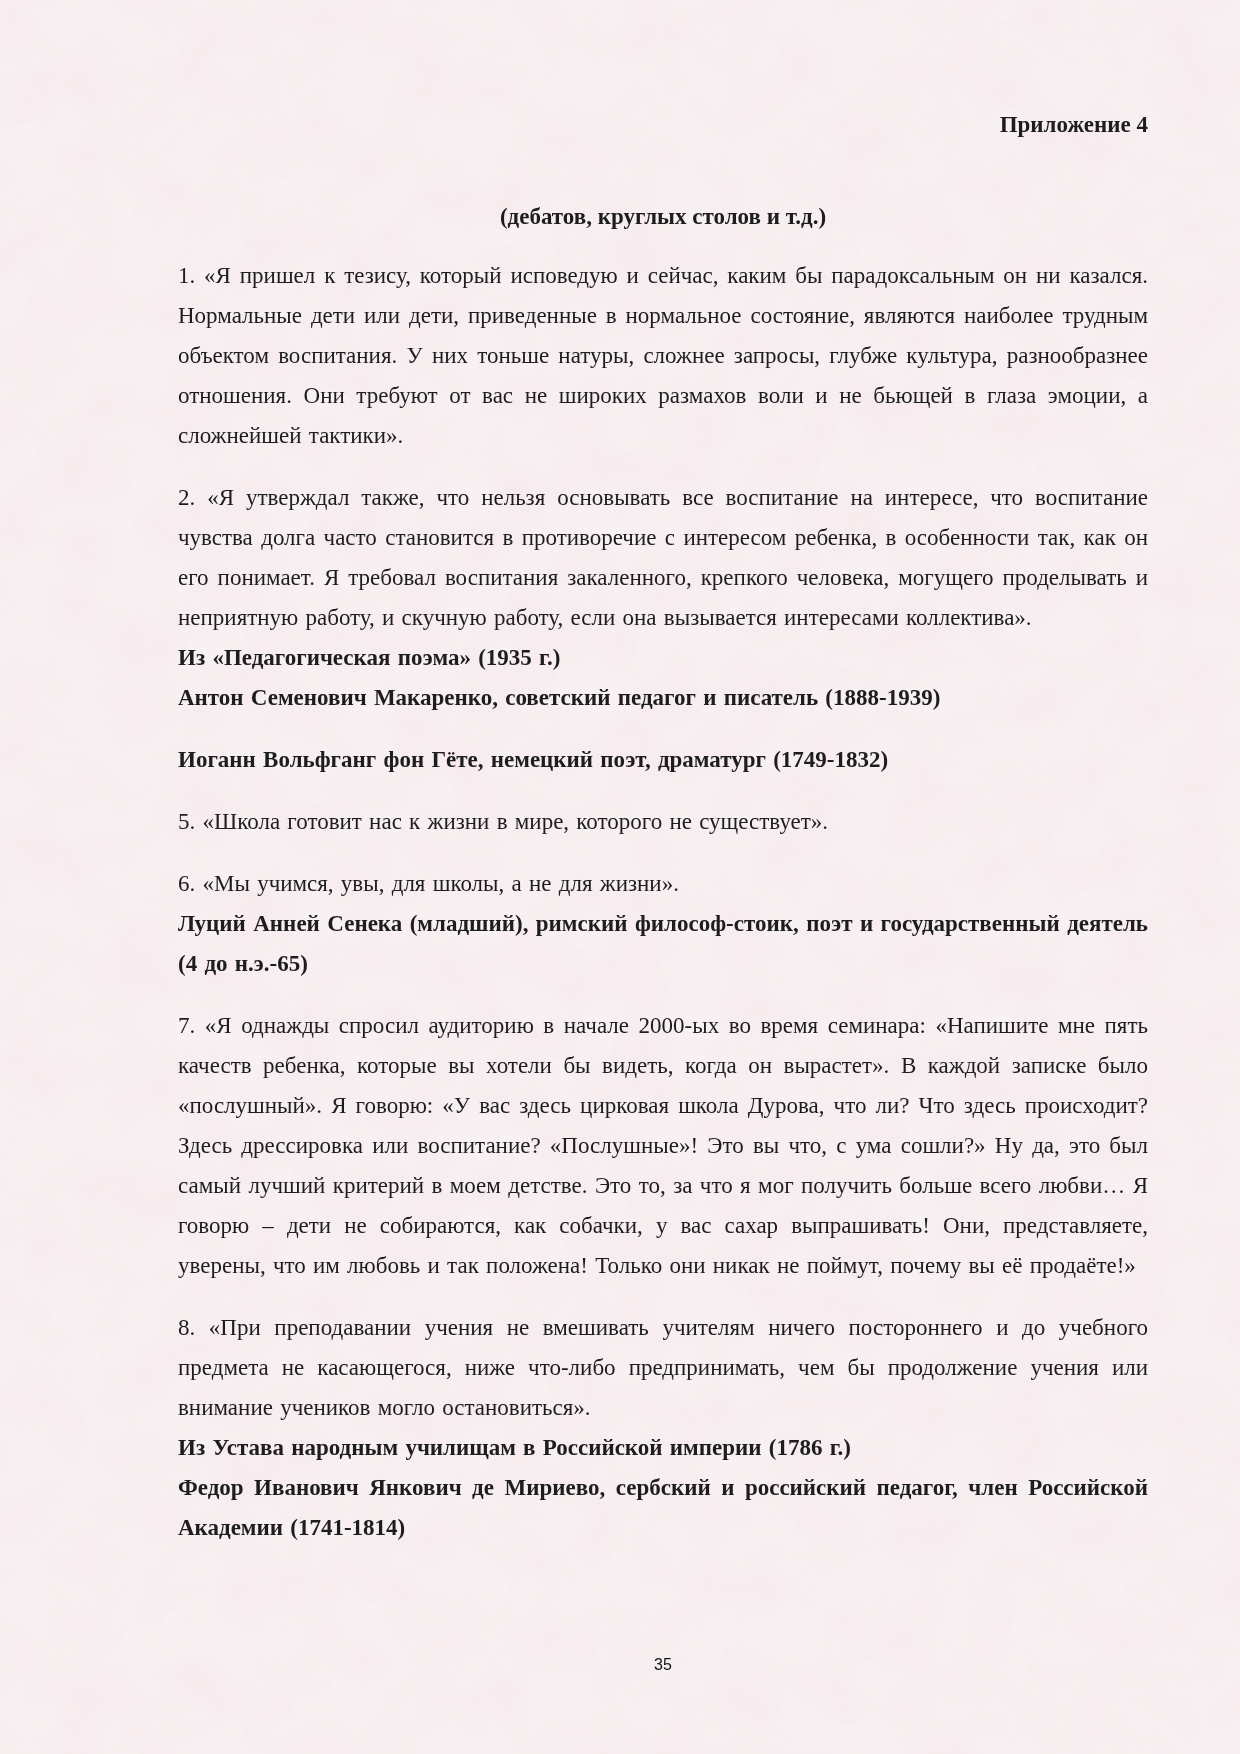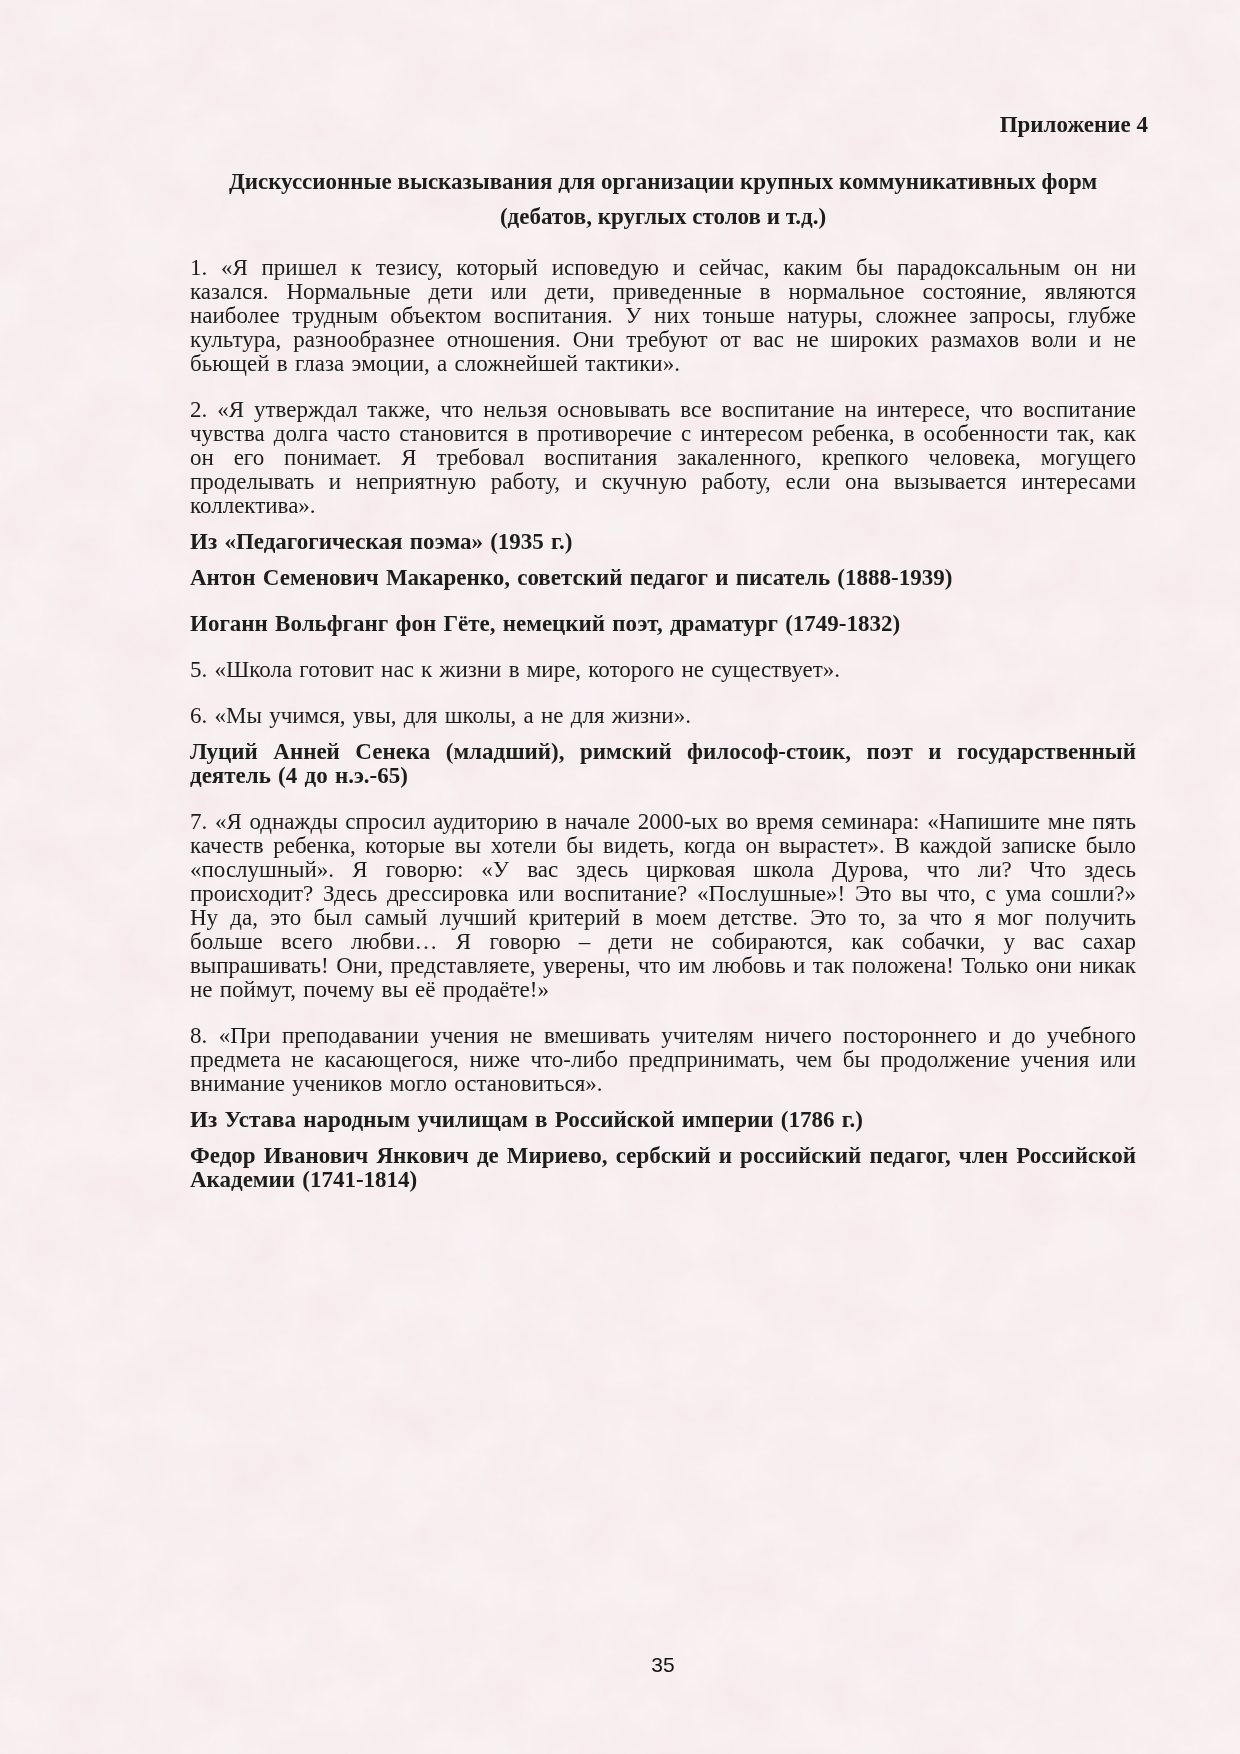--- a/index.html
+++ b/index.html
@@ -41,37 +41,37 @@
     margin: 24px 0 0 0;
     text-align: center;
     font-weight: bold;
     font-size: 23px;
     line-height: 35px;
   }
   .quote-item {
     margin-top: 22px;
   }
   .quote-item p {
-    margin: 12px;
+    margin: 0;
     font-size: 23px;
-    line-height: 24px;
+    line-height: 40px;
     text-align: justify;
     word-spacing: 1.5px;
   }
   .quote-item p.attr {
     font-weight: bold;
   }
   .footer {
     position: absolute;
     left: 178px;
     top: 1652px;
     width: 970px;
     text-align: center;
     font-family: "Liberation Sans", "DejaVu Sans", sans-serif;
-    font-size: 21px;
+    font-size: 16px;
     line-height: 26px;
     color: #111;
   }
 </style>
 </head>
 <body>
 
 <div class="page">
 
   <svg class="bg" viewBox="0 0 1240 1754" preserveAspectRatio="none" aria-hidden="true">
@@ -93,21 +93,21 @@
     </defs>
     <rect x="0" y="0" width="1240" height="1754" fill="#f8f1f2"></rect>
     <rect x="0" y="0" width="1240" height="1754" filter="url(#mottleBig)"></rect>
     <rect x="0" y="0" width="1240" height="1754" filter="url(#mottleFine)"></rect>
   </svg>
 
   <div class="content">
 
     <p class="hdr">Приложение 4</p>
 
-    <h1 class="title"><span>Дискуссионные высказывания для организации крупных коммуникативных форм</span><br><span>(дебатов, круглых столов и т.д.)</span></h1>
+    <h1 class="title"><br><span>(дебатов, круглых столов и т.д.)</span></h1>
 
     <section class="quote-item">
       <p>1. «Я пришел к тезису, который исповедую и сейчас, каким бы парадоксальным он ни казался. Нормальные дети или дети, приведенные в нормальное состояние, являются наиболее трудным объектом воспитания. У них тоньше натуры, сложнее запросы, глубже культура, разнообразнее отношения. Они требуют от вас не широких размахов воли и не бьющей в глаза эмоции, а сложнейшей тактики».</p>
     </section>
 
     <section class="quote-item">
       <p>2. «Я утверждал также, что нельзя основывать все воспитание на интересе, что воспитание чувства долга часто становится в противоречие с интересом ребенка, в особенности так, как он его понимает. Я требовал воспитания закаленного, крепкого человека, могущего проделывать и неприятную работу, и скучную работу, если она вызывается интересами коллектива».</p>
       <p class="attr">Из «Педагогическая поэма» (1935 г.)</p>
       <p class="attr">Антон Семенович Макаренко, советский педагог и писатель (1888-1939)</p>
     </section>

